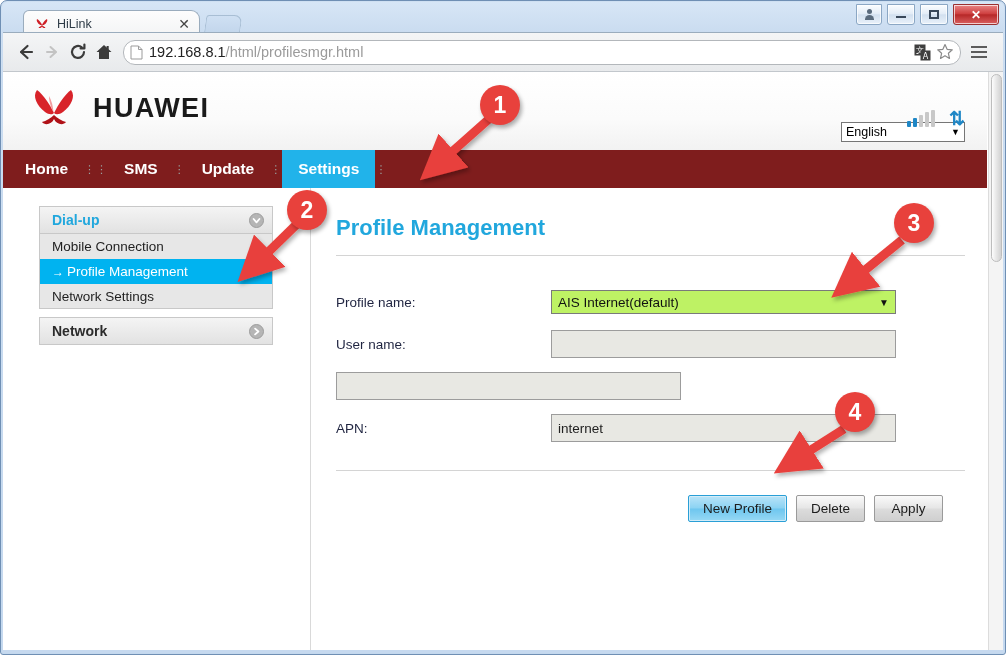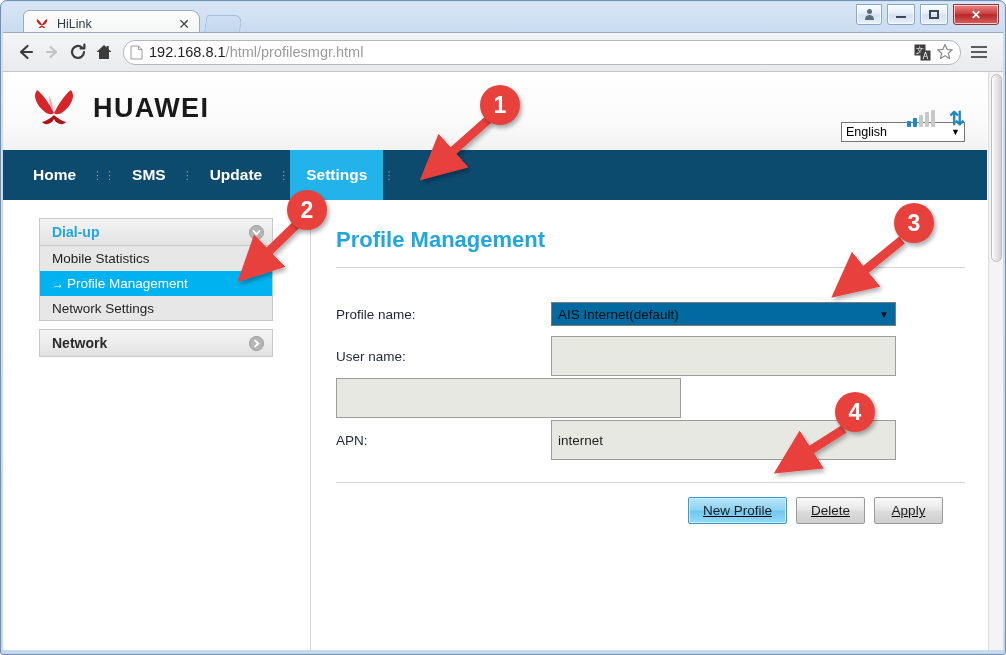--- a/index.html
+++ b/index.html
@@ -134,22 +134,22 @@
     font-size: 12.5px; color: #000; cursor: pointer; margin-top: 44px;
   }
   #lang-select .arrow { margin-left: auto; font-size: 9px; }
   #hw-status { position: absolute; right: 22px; top: 38px; display: flex; align-items: flex-end; gap: 14px; }
   #signal { display: flex; align-items: flex-end; gap: 2px; height: 17px; }
   #signal i { width: 4px; display: block; border-radius: 1px; }
   #arrows { font-size: 19px; color: #1f87c6; line-height: 17px; font-weight: bold; }
 
   
   #hw-nav {
-    height: 50px; background: #0c4a6e;
-    display: flex; align-items: stretch; padding-left: 14px;
+    height: 38px; background: #7f1d1d;
+    display: flex; align-items: stretch; padding-left: 6px;
   }
   .nav-item {
     display: flex; align-items: center; padding: 0 16px;
     color: #ffffff; font-size: 15.5px; font-weight: bold;
     cursor: pointer; white-space: nowrap;
   }
   .nav-item.active { background: #21b3ea; }
   .nav-sep { display: flex; align-items: center; color: #9aa3a2; font-size: 11px; letter-spacing: 1px; }
   .nav-sep::before { content: '⋮'; }
 
@@ -179,34 +179,34 @@
   .side-gap { height: 8px; }
 
   
   #content { position: absolute; left: 333px; top: 0; right: 22px; }
   #content-title { margin-top: 27px; font-size: 22px; font-weight: bold; color: #21a7dd; }
   .hr { height: 1px; background: #d4d4d4; margin-top: 14px; }
   #form { margin-top: 34px; }
   .frow { display: flex; align-items: center; height: 24px; margin-bottom: 18px; }
   .flabel { width: 215px; font-size: 13.5px; color: #1f2440; flex: none; }
   .finput {
-    width: 345px; height: 40px; background: #e8e8e3;
+    width: 345px; height: 28px; background: #e8e8e3;
     border: 1px solid #9c9c9c;
     font-size: 13.5px; color: #222; padding: 0 6px;
     display: flex; align-items: center;
   }
   .fselect {
-    width: 345px; height: 24px; background: #0369a1;
+    width: 345px; height: 24px; background: #bef264;
     border: 1px solid #7a7a7a;
     font-size: 13.5px; color: #111; padding: 0 6px;
     display: flex; align-items: center; cursor: pointer;
   }
   .fselect .caret { margin-left: auto; font-size: 10px; color: #111; }
   #btn-hr { height: 1px; background: #d4d4d4; margin-top: 30px; width: 100%; }
-  #buttons { margin-top: 14px; display: flex; justify-content: flex-end; gap: 9px; padding-right: 22px; text-decoration: underline; }
+  #buttons { margin-top: 24px; display: flex; justify-content: flex-end; gap: 9px; padding-right: 22px; }
   .btn {
     min-width: 69px; height: 27px; padding: 0 14px;
     display: flex; align-items: center; justify-content: center;
     font-size: 13.5px; color: #1c1c1c;
     background: linear-gradient(180deg,#fafafa 0%,#e6e6e6 48%,#dcdcdc 52%,#cfcfcf 100%);
     border: 1px solid #9a9a9a; border-radius: 2px; cursor: pointer;
   }
   .btn.primary {
     background: linear-gradient(180deg,#b9e4f8 0%,#8cd3f3 48%,#6ec6ef 52%,#97d9f5 100%);
     border: 1px solid #2a9fd6;
@@ -363,21 +363,21 @@
 
         <div id="sidebar">
           <div class="side-group-head open">
             <span>Dial-up</span>
             <svg class="chev" viewBox="0 0 15 15">
               <circle cx="7.5" cy="7.5" r="7" fill="#b5b5b5" stroke="#9d9d9d"></circle>
               <path d="M4.6 6 L7.5 9.3 L10.4 6" fill="none" stroke="#fff" stroke-width="1.8" stroke-linecap="round" stroke-linejoin="round"></path>
             </svg>
           </div>
           <div class="side-sub">
-            <span>Mobile Statistics</span>
+            <span>Mobile Connection</span>
           </div>
           <div class="side-sub selected">
             <span class="ar">→</span>
             <span>Profile Management</span>
           </div>
           <div class="side-sub last">
             <span>Network Settings</span>
           </div>
 
           <div class="side-gap"></div>

